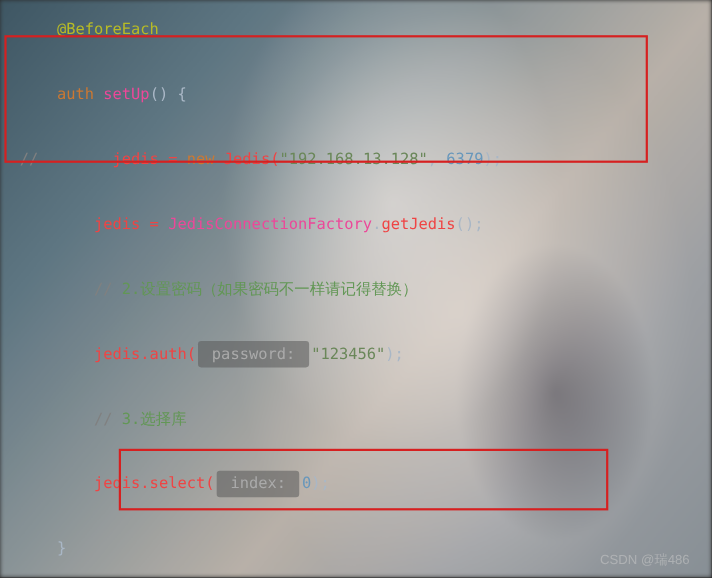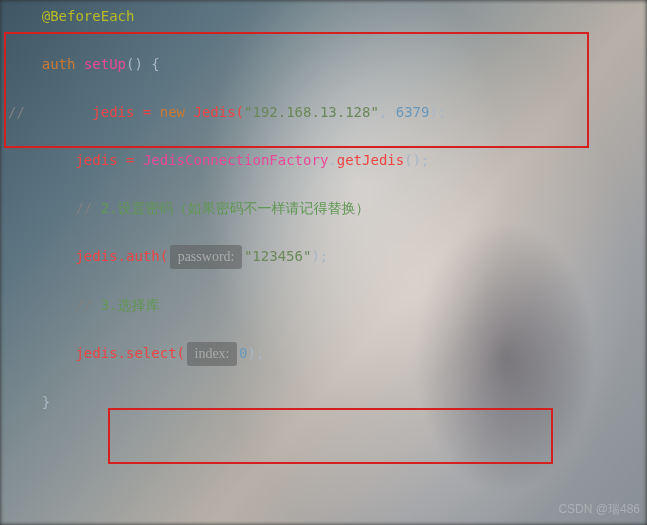--- a/index.html
+++ b/index.html
@@ -21,39 +21,39 @@
       radial-gradient(ellipse 120px 180px at 78% 68%, rgba(40,40,55,0.7), rgba(40,40,55,0) 75%),
       linear-gradient(130deg, #3a5766 0%, #5b7785 22%, #8e979a 43%, #b9b0a6 60%, #9c9fa4 78%, #868f96 100%);
     filter: blur(2px) saturate(0.85);
     z-index: 0;
   }
   pre.code {
     position: relative; z-index: 2;
     padding: 4px 0 0 0;
     white-space: pre;
   }
-  .ln { display: block; padding-left: 8px; }
+  .ln { display: block; padding-left: 18px; margin-top: 11px; }
   .ann   { color: #b8bb26; }  
   .kw    { color: #cc7832; }
   .mname { color: #ec4899; }
   .str   { color: #6a8759; }
   .cmt   { color: #808080; }
   .cmt-cn{ color: #629755; }
   .num   { color: #6897bb; }
   .type  { color: #ec4899; }
   .ident { color: #ef4444; }
   .punc  { color: #a9b7c6; }
-  .hint  { display:inline-block; background: rgba(90,90,90,0.55); color:#aaa; border-radius:3px; padding:0 4px; margin:0 2px;font-family:Liberation Serif, serif; }
+  .hint  { display:inline-block; background: rgba(90,90,90,0.55); color:#aaa; border-radius:3px; padding:0 4px; margin:0 2px; }
   .box {
     position: absolute; border: 2px solid #d62020; z-index: 3; pointer-events: none;
   }
   #box1 { left: 4px; top: 32px; width: 585px; height: 116px; }
   #box2 { left: 108px; top: 408px; width: 445px; height: 56px; }
   .watermark {
-    position: absolute; right: 7px; bottom: 4px;
+    position: absolute; right: 20px; bottom: 4px;
     font-family: sans-serif; font-size: 12px;
     color: rgba(200,200,200,0.55);
     z-index: 5;
   }
 </style>
 </head>
 <body>
 
 <div class="bg"></div>
 

